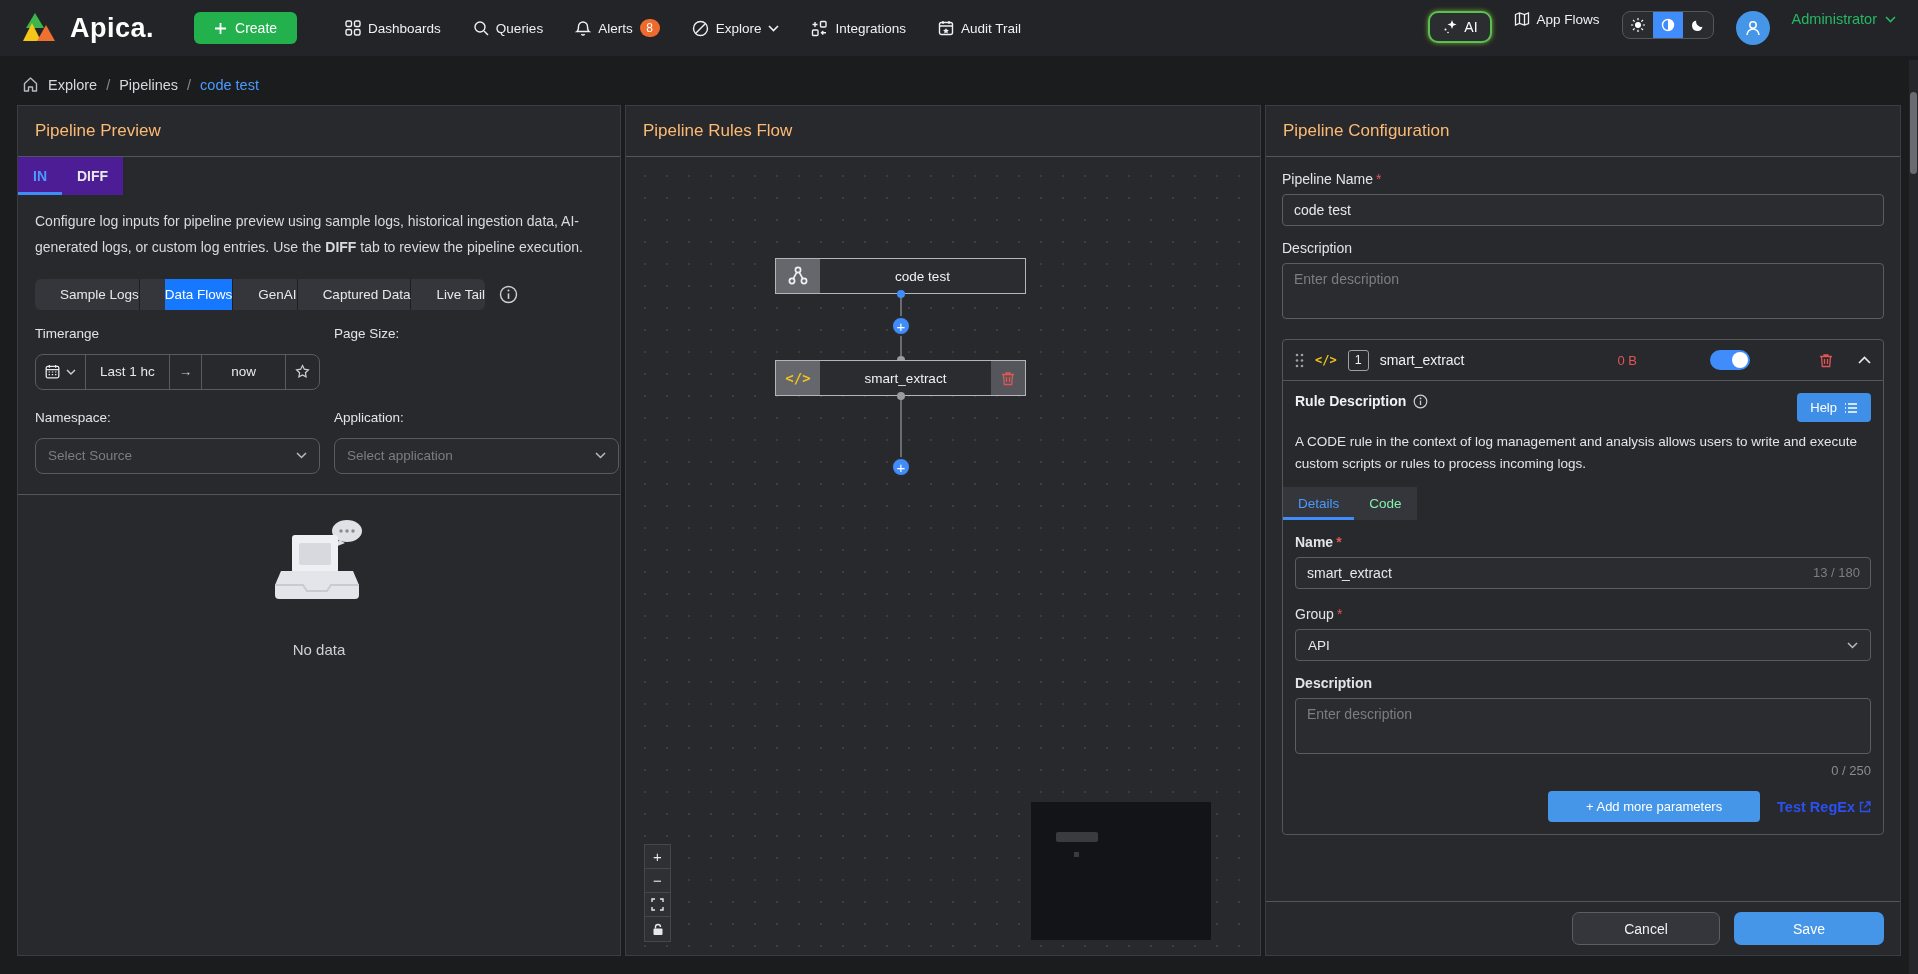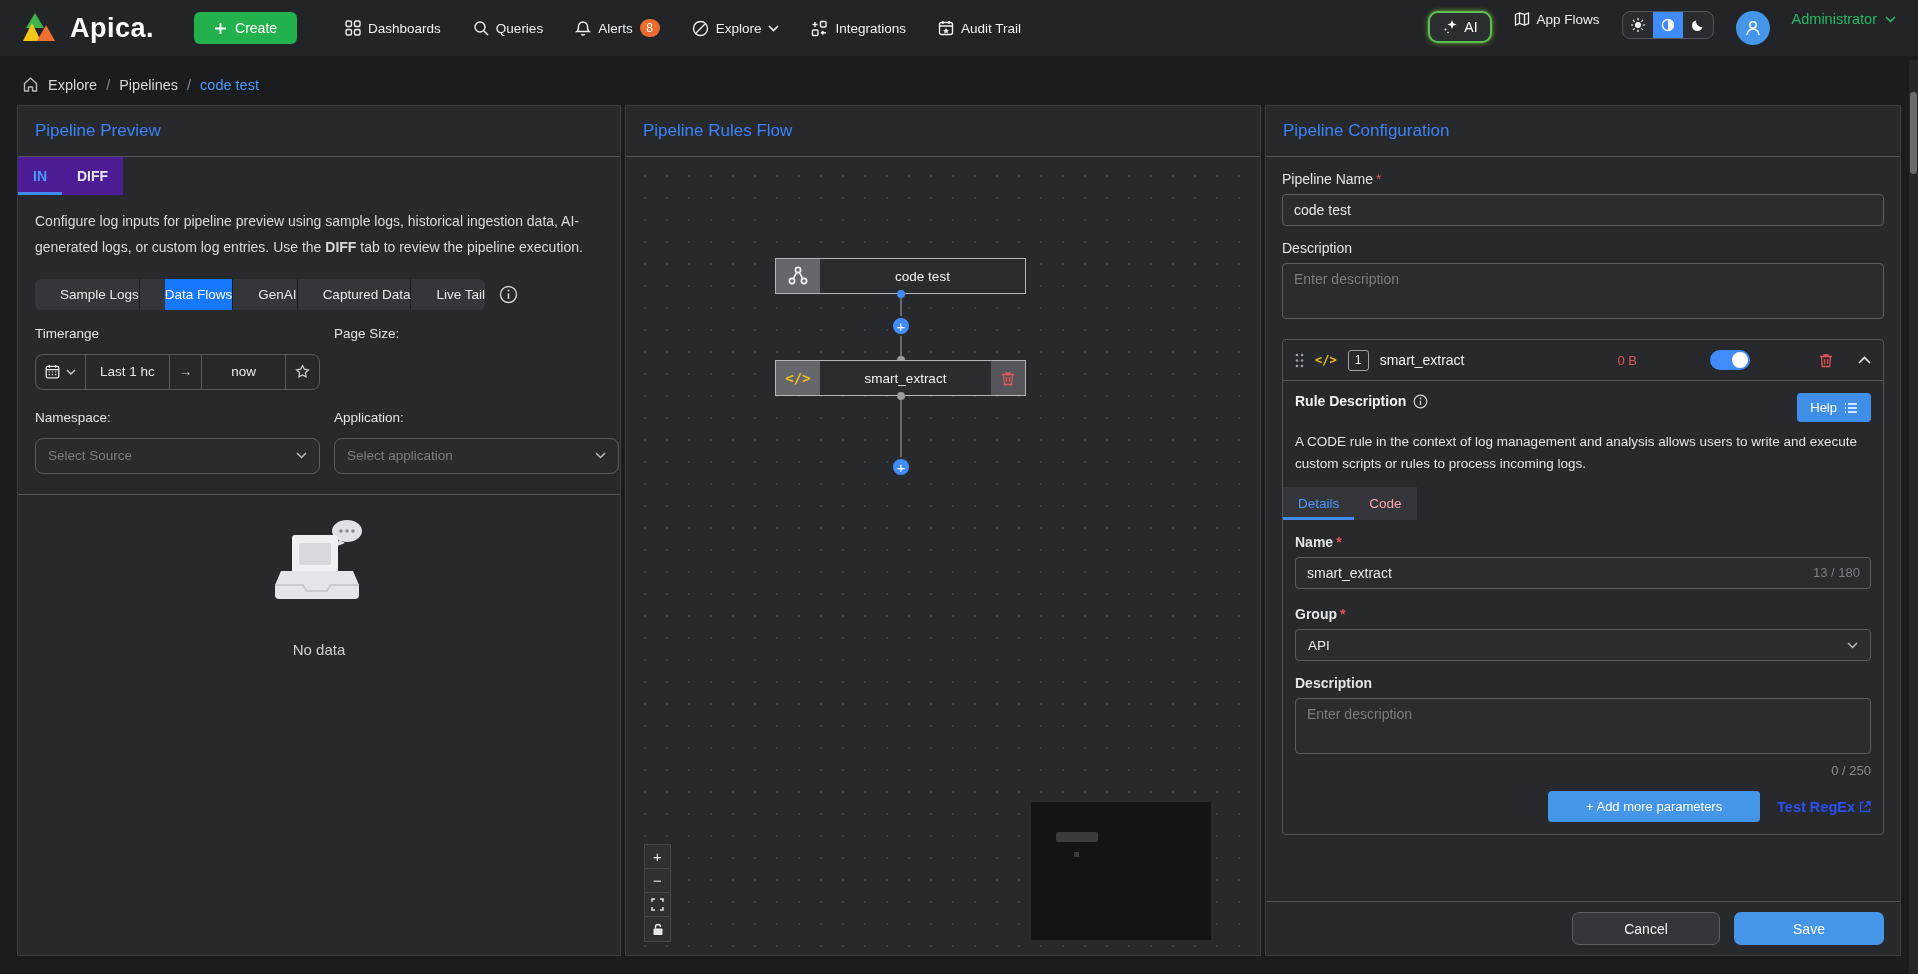--- a/index.html
+++ b/index.html
@@ -40,21 +40,21 @@
     font-size:14.5px; }
   .crumb { color:#d6d7da; cursor:pointer; }
   .crumb-sep { color:#8a8b90; }
   .crumb-current { color:#4c9aff; cursor:pointer; }
 
   
   .main { display:grid; grid-template-columns:604px 636px 636px; gap:4px;
     padding-left:17px; height:851px; }
   .panel { background:#28292d; border:1px solid #3c3d42; display:flex;
     flex-direction:column; overflow:hidden; }
-  .panel-header { padding:15px 17px; font-size:17px; color:#3b82f6;
+  .panel-header { padding:15px 17px; font-size:17px; color:#fdba74;
     border-bottom:1px solid #54555a; flex:none; }
 
   
   .io-tabstrip { display:flex; width:max-content; background:#4c1d95; flex:none; }
   .io-tab { padding:11px 15px 8px; font-size:14px; font-weight:bold; color:#e8e8ea;
     cursor:pointer; border-bottom:3px solid transparent; }
   .io-tab.active { color:#4a9aff; border-bottom-color:#3f8cfa; }
   .preview-desc { padding:14px 17px 4px; font-size:14px; line-height:1.85;
     color:#d9dadd; }
   .src-tabs-row { display:flex; align-items:center; gap:14px; padding:14px 17px 0; }
@@ -144,21 +144,21 @@
     border-radius:50%; background:#fff; }
   .rule-body { padding:12px; }
   .rule-desc-row { display:flex; align-items:flex-start; }
   .rule-desc-label { font-size:14px; font-weight:bold; color:#f0f0f2;
     display:flex; align-items:center; gap:7px; }
   .help-btn { margin-left:auto; background:#3f8fe8; color:#fff; border:none;
     border-radius:4px; height:29px; padding:0 13px; font-size:13px; display:flex;
     align-items:center; gap:7px; cursor:pointer; }
   .rule-desc-text { font-size:13.5px; line-height:1.6; color:#e3e4e7; margin-top:9px; }
   .detail-tabs { display:flex; width:max-content; background:#35363b; margin:13px 0 0 -12px; }
-  .detail-tab { padding:9px 15px 6px; font-size:13.5px; color:#fca5a5; cursor:pointer;
+  .detail-tab { padding:9px 15px 6px; font-size:13.5px; color:#86efac; cursor:pointer;
     border-bottom:3px solid transparent; }
   .detail-tab.active { color:#4a9aff; border-bottom-color:#3f8cfa; }
   .rule-fields { padding-top:14px; }
   .input-wrap { position:relative; }
   .char-count { position:absolute; right:11px; top:8px; font-size:13px; color:#7c7d83; }
   .counter-line { text-align:right; font-size:13px; color:#8a8b90; margin-top:5px; }
   .params-row { display:flex; align-items:center; justify-content:flex-end; gap:17px;
     margin-top:13px; }
   .add-params-btn { background:#4596e8; color:#fff; border:none; border-radius:4px;
     height:31px; width:212px; font-size:13px; cursor:pointer; }
@@ -513,21 +513,21 @@
             <div class="detail-tab">Code</div>
           </div>
 
           <div class="rule-fields">
             <div class="cfg-label" style="font-weight:bold;"><span>Name</span><span class="req">*</span></div>
             <div class="input-wrap mb14">
               <input class="cfg-input" value="smart_extract" style="">
               <span class="char-count">13 / 180</span>
             </div>
 
-            <div class="cfg-label" style="font-weight:bold;margin-top:17px;"><span>Group</span><span class="req">*</span></div>
+            <div class="cfg-label" style="font-weight:normal;margin-top:17px;"><span>Group</span><span class="req">*</span></div>
             <div class="select mb14" style="border-radius:4px; height:32px; background:#2b2c30;">
               <span>API</span>
               <svg class="chev" width="11" height="7" viewBox="0 0 11 7">
                   <path d="M1 1l4.5 4.5L10 1" fill="none" stroke="#b9bac0" stroke-width="1.5"></path>
                 </svg>
             </div>
 
             <div class="cfg-label" style="font-weight:bold;">Description</div>
             <textarea class="cfg-textarea" placeholder="Enter description" style=""></textarea>
             <div class="counter-line">0 / 250</div>

